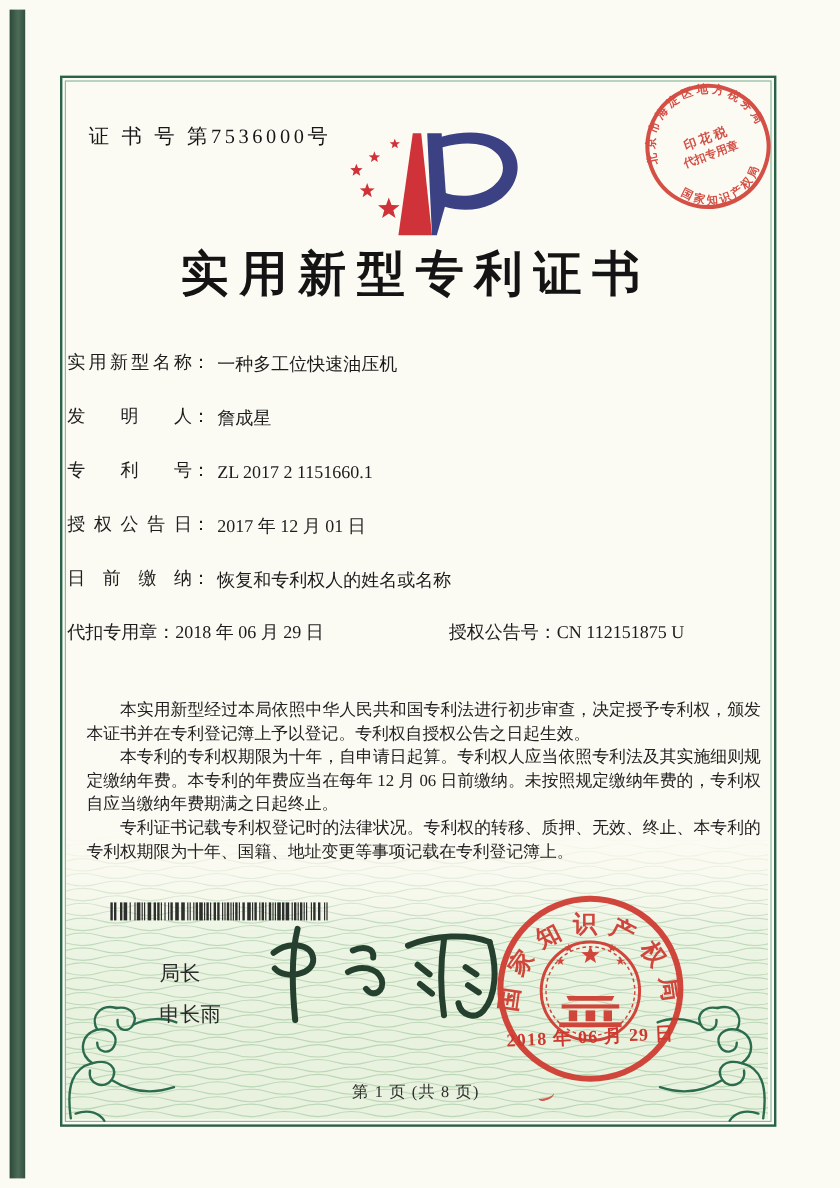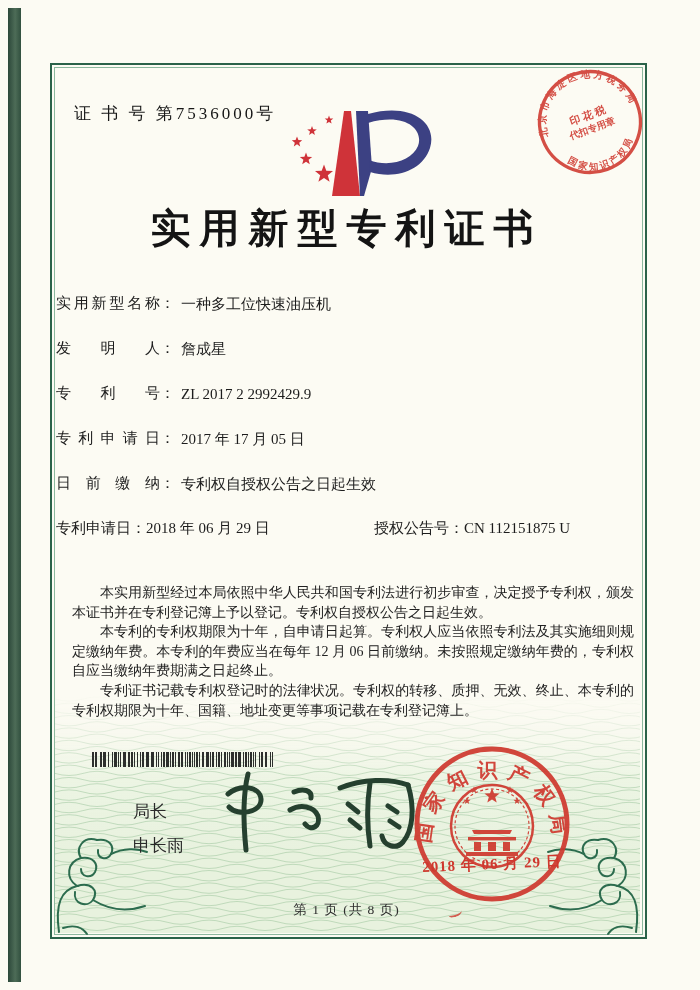--- a/index.html
+++ b/index.html
@@ -181,33 +181,33 @@
 <div class="fields">
   <div class="field-row">
     <span class="field-label">实用新型名称</span><span class="field-colon">：</span><span class="field-value">一种多工位快速油压机</span>
   </div>
 
   <div class="field-row">
     <span class="field-label">发明人</span><span class="field-colon">：</span><span class="field-value">詹成星</span>
   </div>
 
   <div class="field-row">
-    <span class="field-label">专利号</span><span class="field-colon">：</span><span class="field-value">ZL 2017 2 2992429.9</span>
-  </div>
-
-  <div class="field-row">
-    <span class="field-label">专利申请日</span><span class="field-colon">：</span><span class="field-value">2017 年 17 月 05 日</span>
-  </div>
-
-  <div class="field-row">
-    <span class="field-label">日前缴纳</span><span class="field-colon">：</span><span class="field-value">专利权自授权公告之日起生效</span>
+    <span class="field-label">专利号</span><span class="field-colon">：</span><span class="field-value">ZL 2017 2 1151660.1</span>
+  </div>
+
+  <div class="field-row">
+    <span class="field-label">授权公告日</span><span class="field-colon">：</span><span class="field-value">2017 年 12 月 01 日</span>
+  </div>
+
+  <div class="field-row">
+    <span class="field-label">日前缴纳</span><span class="field-colon">：</span><span class="field-value">恢复和专利权人的姓名或名称</span>
   </div>
 
 <div class="grant-row">
-      <div class="grant-left"><span>专利申请日：</span><span>2018 年 06 月 29 日</span></div>
+      <div class="grant-left"><span>代扣专用章：</span><span>2018 年 06 月 29 日</span></div>
       <div class="grant-right"><span>授权公告号：</span><span>CN 112151875 U</span></div>
     </div>
   </div>
 
 <div class="paras">
   <p class="para">本实用新型经过本局依照中华人民共和国专利法进行初步审查，决定授予专利权，颁发本证书并在专利登记簿上予以登记。专利权自授权公告之日起生效。</p>
 
   <p class="para">本专利的专利权期限为十年，自申请日起算。专利权人应当依照专利法及其实施细则规定缴纳年费。本专利的年费应当在每年 12 月 06 日前缴纳。未按照规定缴纳年费的，专利权自应当缴纳年费期满之日起终止。</p>
 
   <p class="para">专利证书记载专利权登记时的法律状况。专利权的转移、质押、无效、终止、本专利的专利权期限为十年、国籍、地址变更等事项记载在专利登记簿上。</p>

